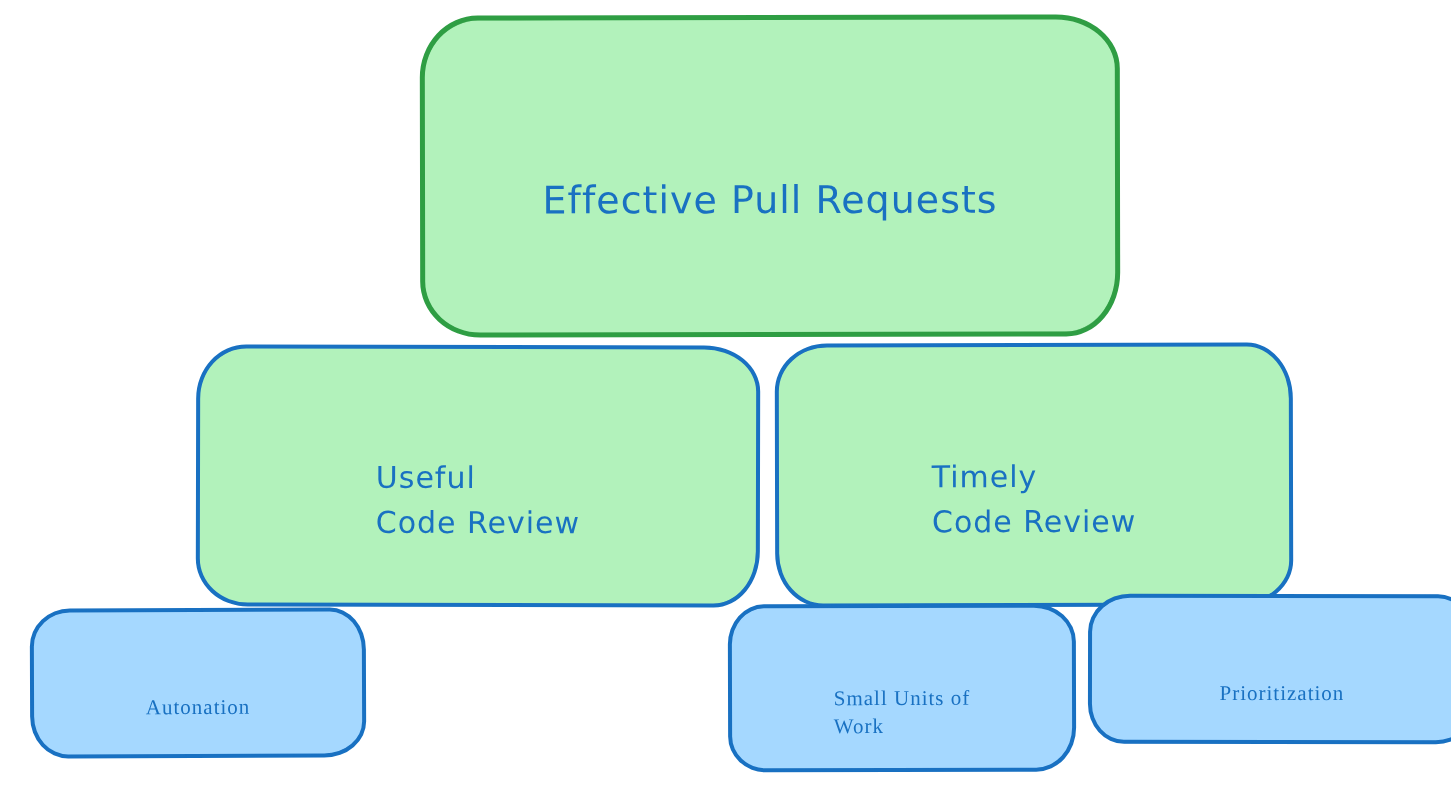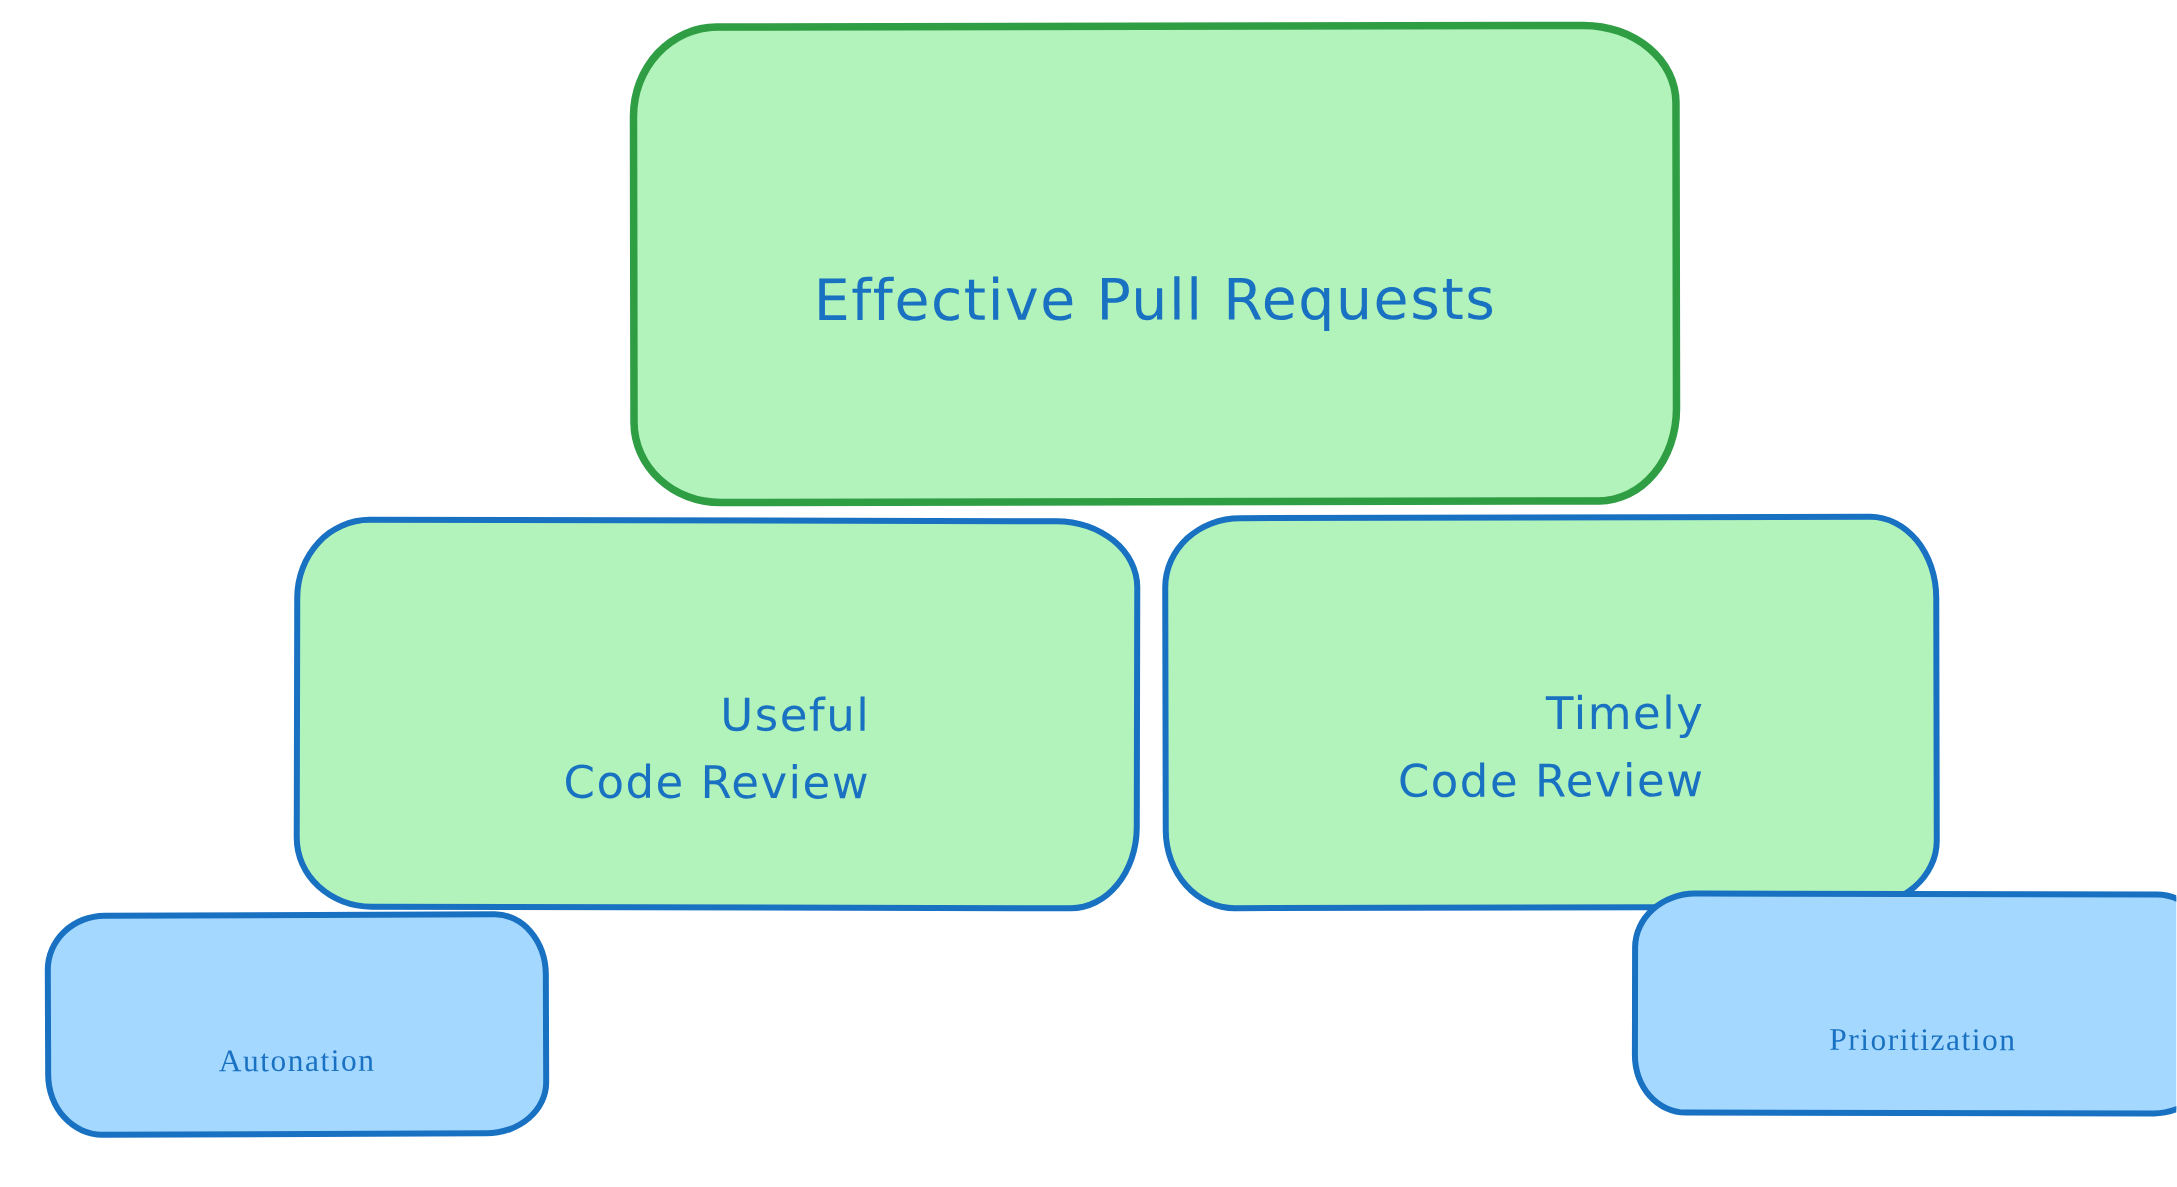--- a/index.html
+++ b/index.html
@@ -36,21 +36,21 @@
     transform: rotate(-0.15deg);
     pointer-events: none;
   }
   .green-fill { background: var(--green-fill); }
   .blue-fill  { background: var(--blue-fill); }
   .green-stroke { border-color: var(--green-stroke); }
   .blue-stroke  { border-color: var(--blue-stroke); }
 
   .label {
     color: var(--text-color);
-    text-align: right;
+    text-align: left;
     white-space: pre-line;
     letter-spacing: 1px;
     line-height: 1.5;
     padding: 0 20px;
     margin-top: 48px;
   }
 
   
   #box-top {
     left: 420px; top: 15px;
@@ -121,18 +121,22 @@
   <div id="box-mid-right" class="box mid green-fill blue-stroke">
     <span class="label">Timely
 Code Review</span>
   </div>
 
   <div id="box-b1" class="box bottom blue-fill blue-stroke">
     <span class="label">Autonation</span>
   </div>
 
 
+  <div id="box-b3" class="box bottom blue-fill blue-stroke">
+    <span class="label">Small Units of
+Work</span>
+  </div>
 
   <div id="box-b4" class="box bottom blue-fill blue-stroke">
     <span class="label">Prioritization</span>
   </div>
 
 </div>
 
 </body></html>

